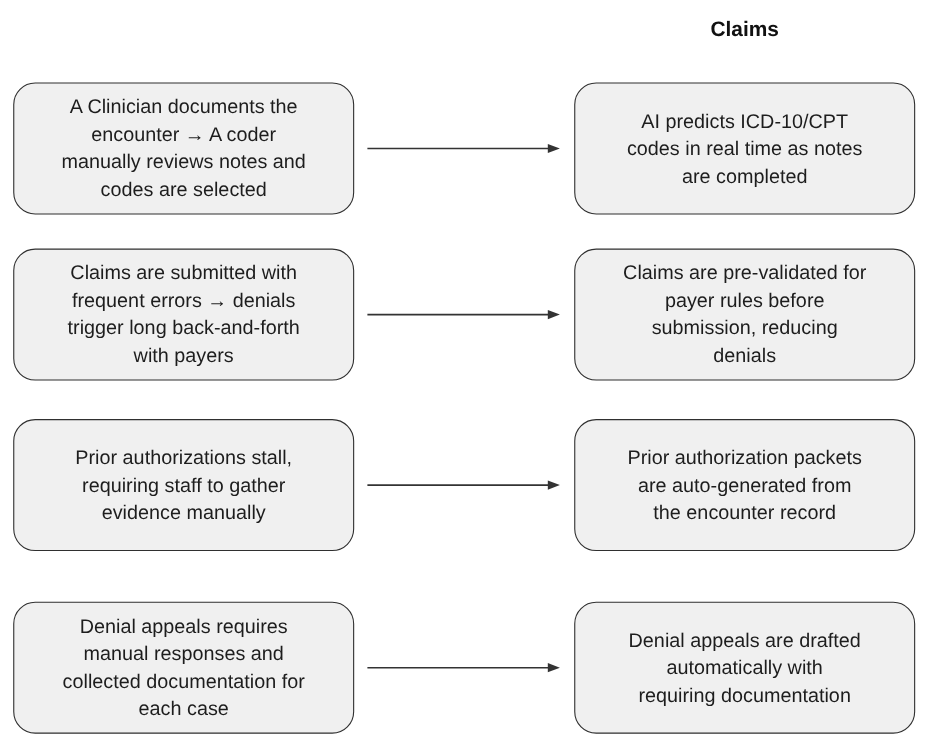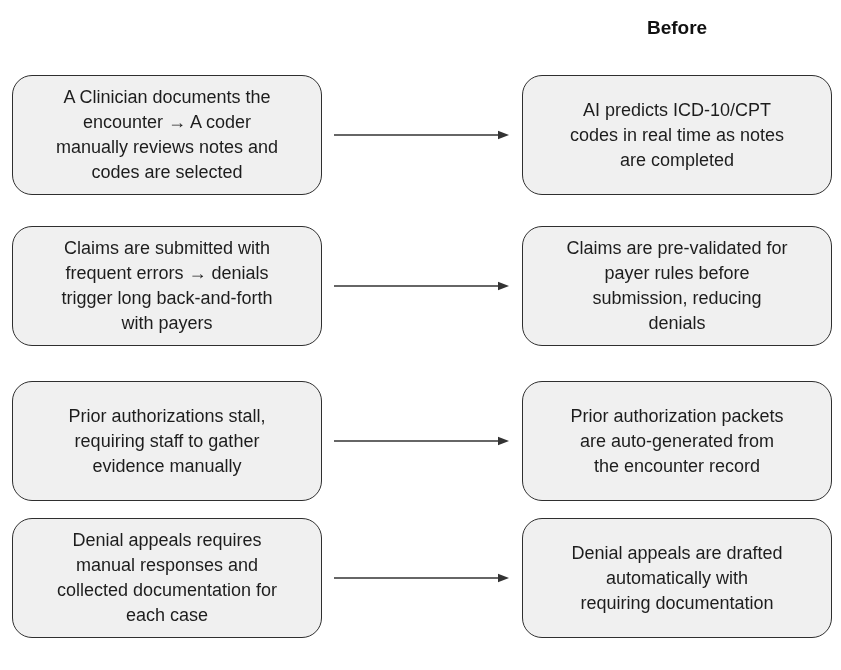--- a/index.html
+++ b/index.html
@@ -21,21 +21,21 @@
     position:absolute;top:13px;width:310px;height:30px;
     font-size:19px;font-weight:700;text-align:center;line-height:30px;
     color:#111111;
   }
   .col-header.before{left:12px;}
   .col-header.after{left:522px;}
   .row{position:absolute;left:0;width:798px;height:120px;}
   .row.r0{top:75px;}
   .row.r1{top:226px;}
   .row.r2{top:381px;}
-  .row.r3{top:518px;}
+  .row.r3{top:547px;}
   .box{
     position:absolute;top:0;width:310px;height:120px;
     box-sizing:border-box;
     background:var(--box-fill);
     border:1.5px solid var(--box-stroke);
     border-radius:20px;
     display:flex;align-items:center;justify-content:center;
     padding:6px 12px;
   }
   .box-text{
@@ -48,21 +48,21 @@
     position:absolute;left:330px;top:0;width:184px;height:120px;
     display:flex;align-items:center;justify-content:center;
   }
   .arrow-wrap svg{display:block;}
 </style>
 </head>
 <body>
 
 <div class="canvas">
 
-  <div class="col-header after">Before</div>
+  <div class="col-header after">Claims</div>
 
   <div class="row r0">
     <div class="box before-box">
       <div class="box-text">A Clinician documents the
 encounter → A coder
 manually reviews notes and
 codes are selected</div>
     </div>
     <div class="arrow-wrap">
       <svg width="180" height="12" viewBox="0 0 180 12">

